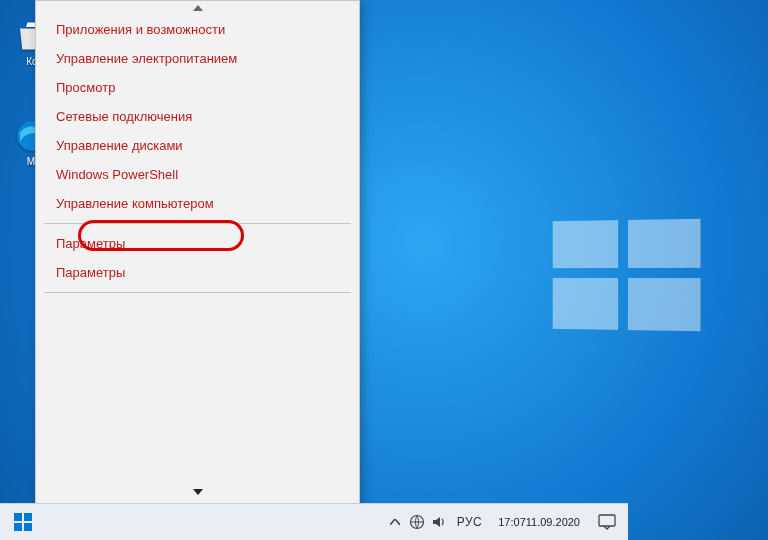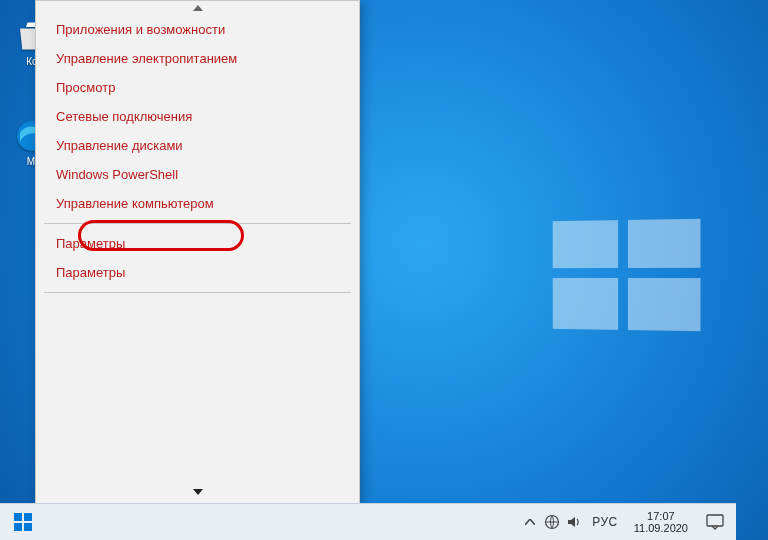--- a/index.html
+++ b/index.html
@@ -81,21 +81,21 @@
     border: 3px solid #d80000;
     border-radius: 16px;
     pointer-events: none;
   }
 
   
   .taskbar {
     position: absolute;
     left: 0;
     bottom: 0;
-    width: 736px;
+    width: 628px;
     height: 36px;
     background: #e9eef4;
     border-top: 1px solid #c7d0db;
     display: flex;
     align-items: stretch;
   }
   .taskbar .spacer { flex: 1; }
   .tray {
     display: flex;
     align-items: center;
@@ -113,21 +113,21 @@
     letter-spacing: 0.5px;
     padding: 0 6px;
     color:#333;
     display:flex; align-items:center;
   }
   .tray .clock {
     font-size: 11px;
     line-height: 1.1;
     text-align: center;
     padding: 0 8px;
-    display:flex; flex-direction:column; justify-content:center;
+    display:flex; flex-direction:row; justify-content:center;
     color:#222;
   }
   .tray .notif {
     width: 34px;
     display:flex; align-items:center; justify-content:center;
     color:#444;
   }
   .start {
     width: 46px;
     display:flex; align-items:center; justify-content:center;

